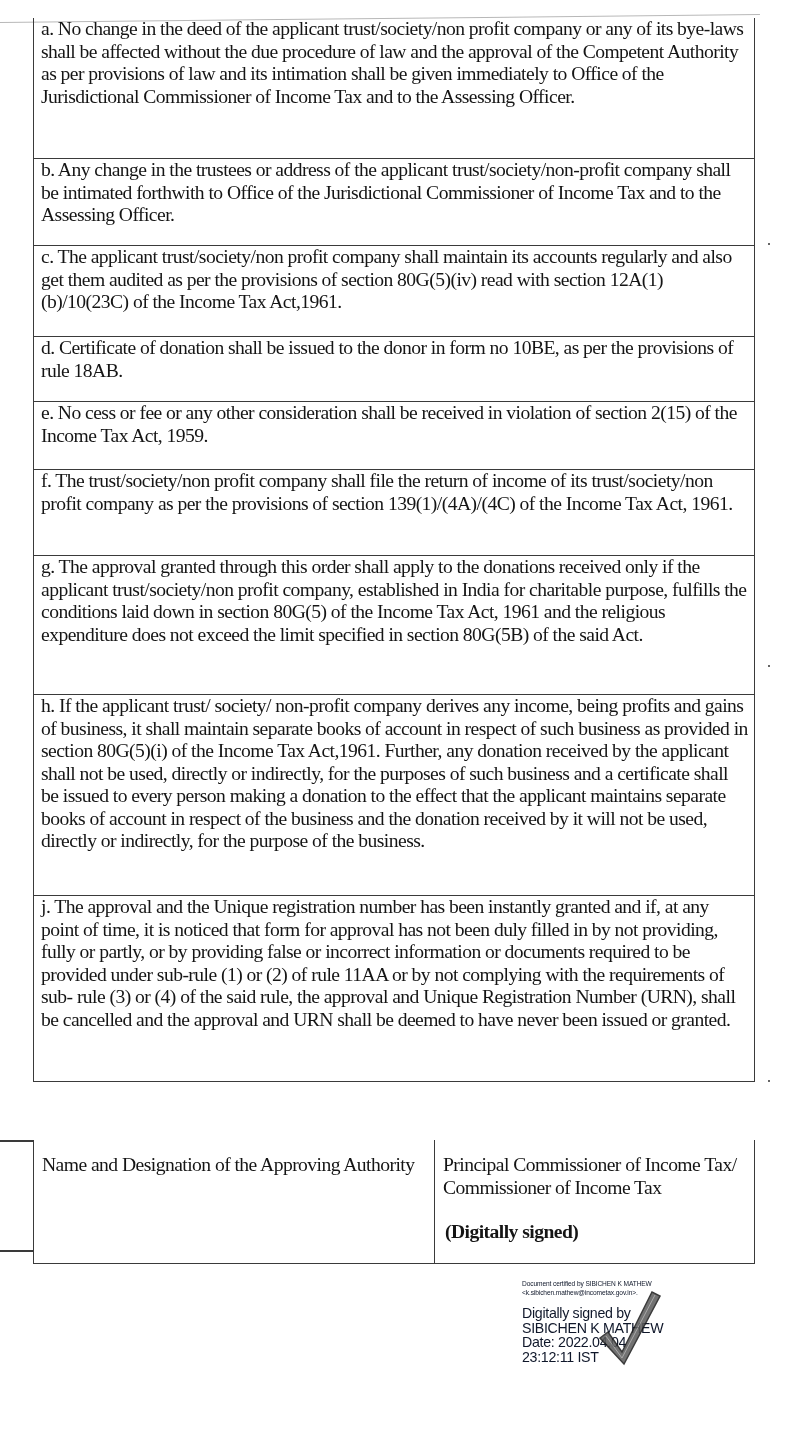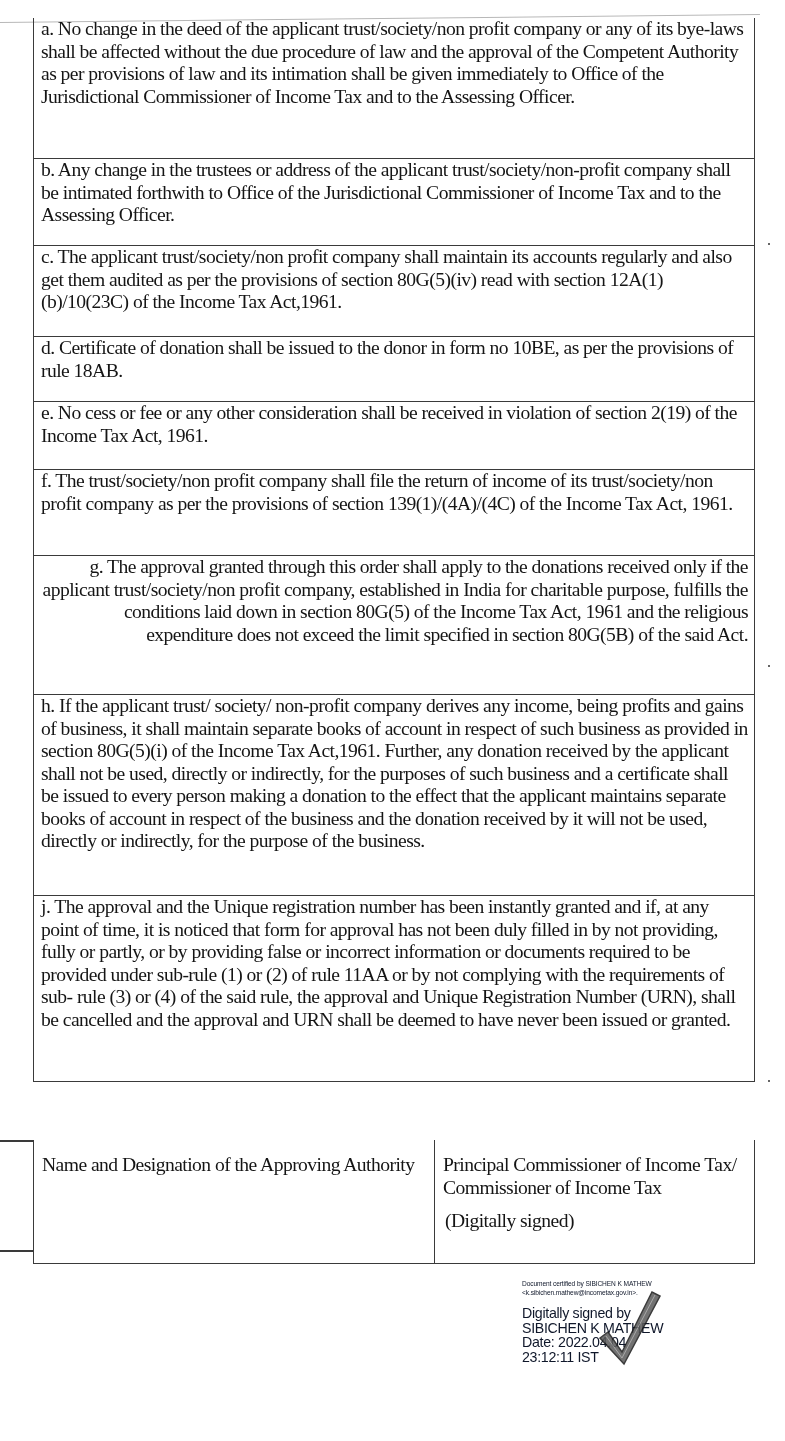--- a/index.html
+++ b/index.html
@@ -53,21 +53,21 @@
     }
     table.conditions tr:first-child td {
       border-top: none;
     }
     .r-a td { height: 140px; padding-top: 14px; }
     .r-b td { height: 86px; padding-top: 12px; }
     .r-c td { height: 90px; padding-top: 12px; }
     .r-d td { height: 64px; padding-top: 12px; }
     .r-e td { height: 67px; padding-top: 12px; }
     .r-f td { height: 85px; padding-top: 12px; }
-    .r-g td { height: 138px; padding-top: 12px; text-align: right; }
+    .r-g td { height: 138px; padding-top: 12px; }
     .r-h td { height: 200px; padding-top: 12px; margin-left: 40px; }
     .r-i td { height: 65px; padding-top: 12px; }
     .r-j td { height: 185px; padding-top: 12px; }
 
     .auth-rule {
       position: absolute;
       left: 0;
       top: 1140px;
       width: 33px;
       height: 1.5px;
@@ -95,22 +95,23 @@
       height: 109px;
       vertical-align: top;
       padding: 14px 6px 0 8px;
       font-size: 19.6px;
       line-height: 22.5px;
       letter-spacing: -0.55px;
     }
     table.authority td.col-left { width: 386px; }
     .signed-note {
       display: block;
-      margin-top: 11px;
+      margin-top: 22px;
       padding-left: 2px;
+      font-weight: bold;
     }
 
     .signature {
       position: absolute;
       left: 522px;
       top: 1280px;
       width: 200px;
       height: 100px;
       font-family: "Liberation Sans", "DejaVu Sans", sans-serif;
       color: #0f172a;
@@ -158,21 +159,21 @@
     <tr class="r-b">
       <td>b. Any change in the trustees or address of the applicant trust/society/non-profit company shall be intimated forthwith to Office of the Jurisdictional Commissioner of Income Tax and to the Assessing Officer.</td>
     </tr>
     <tr class="r-c">
       <td>c. The applicant trust/society/non profit company shall maintain its accounts regularly and also get them audited as per the provisions of section 80G(5)(iv) read with section 12A(1)(b)/10(23C) of the Income Tax Act,1961.</td>
     </tr>
     <tr class="r-d">
       <td>d. Certificate of donation shall be issued to the donor in form no 10BE, as per the provisions of rule 18AB.</td>
     </tr>
     <tr class="r-e">
-      <td>e. No cess or fee or any other consideration shall be received in violation of section 2(19) of the Income Tax Act, 1961.</td>
+      <td>e. No cess or fee or any other consideration shall be received in violation of section 2(15) of the Income Tax Act, 1959.</td>
     </tr>
     <tr class="r-f">
       <td>f. The trust/society/non profit company shall file the return of income of its trust/society/non profit company as per the provisions of section 139(1)/(4A)/(4C) of the Income Tax Act, 1961.</td>
     </tr>
     <tr class="r-g">
       <td>g. The approval granted through this order shall apply to the donations received only if the applicant trust/society/non profit company, established in India for charitable purpose, fulfills the conditions laid down in section 80G(5) of the Income Tax Act, 1961 and the religious expenditure does not exceed the limit specified in section 80G(5B) of the said Act.</td>
     </tr>
     <tr class="r-h">
       <td>h. If the applicant trust/ society/ non-profit company derives any income, being profits and gains of business, it shall maintain separate books of account in respect of such business as provided in section 80G(5)(i) of the Income Tax Act,1961. Further, any donation received by the applicant shall not be used, directly or indirectly, for the purposes of such business and a certificate shall be issued to every person making a donation to the effect that the applicant maintains separate books of account in respect of the business and the donation received by it will not be used, directly or indirectly, for the purpose of the business.</td>
     </tr>

